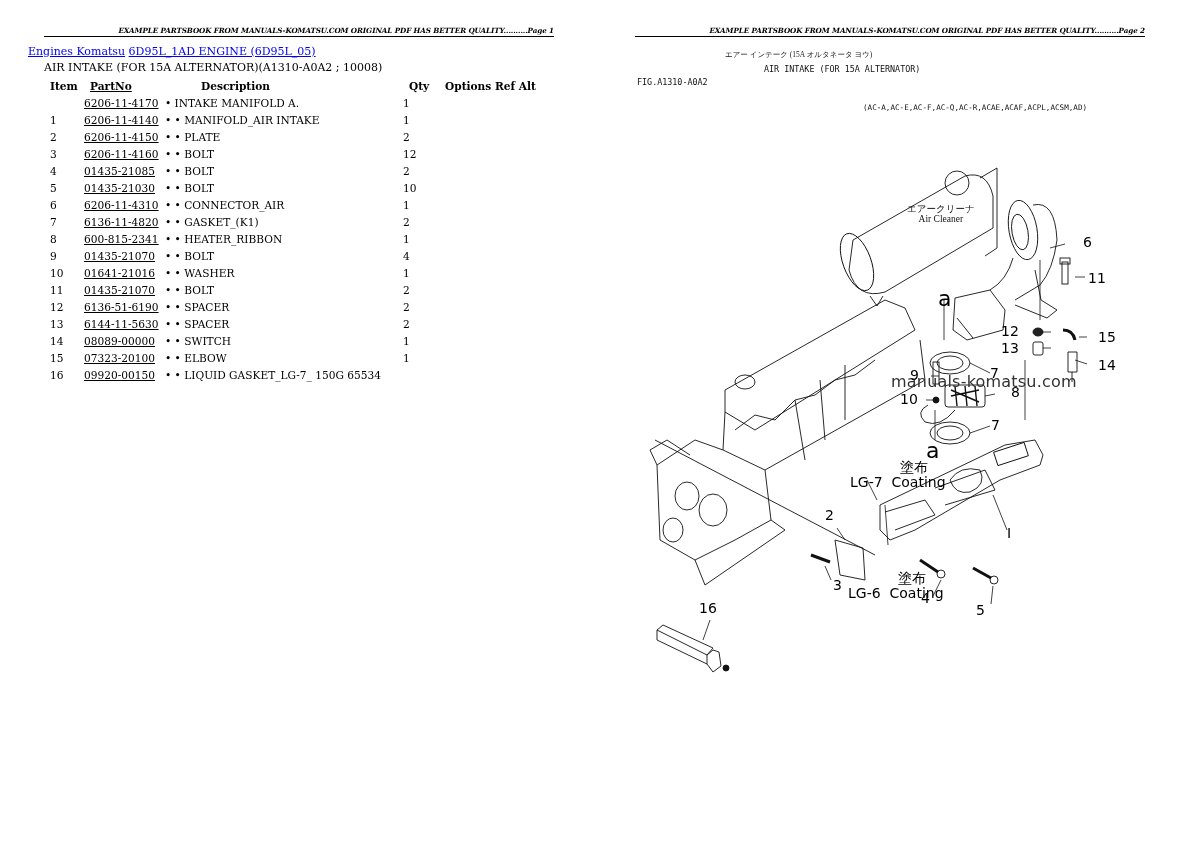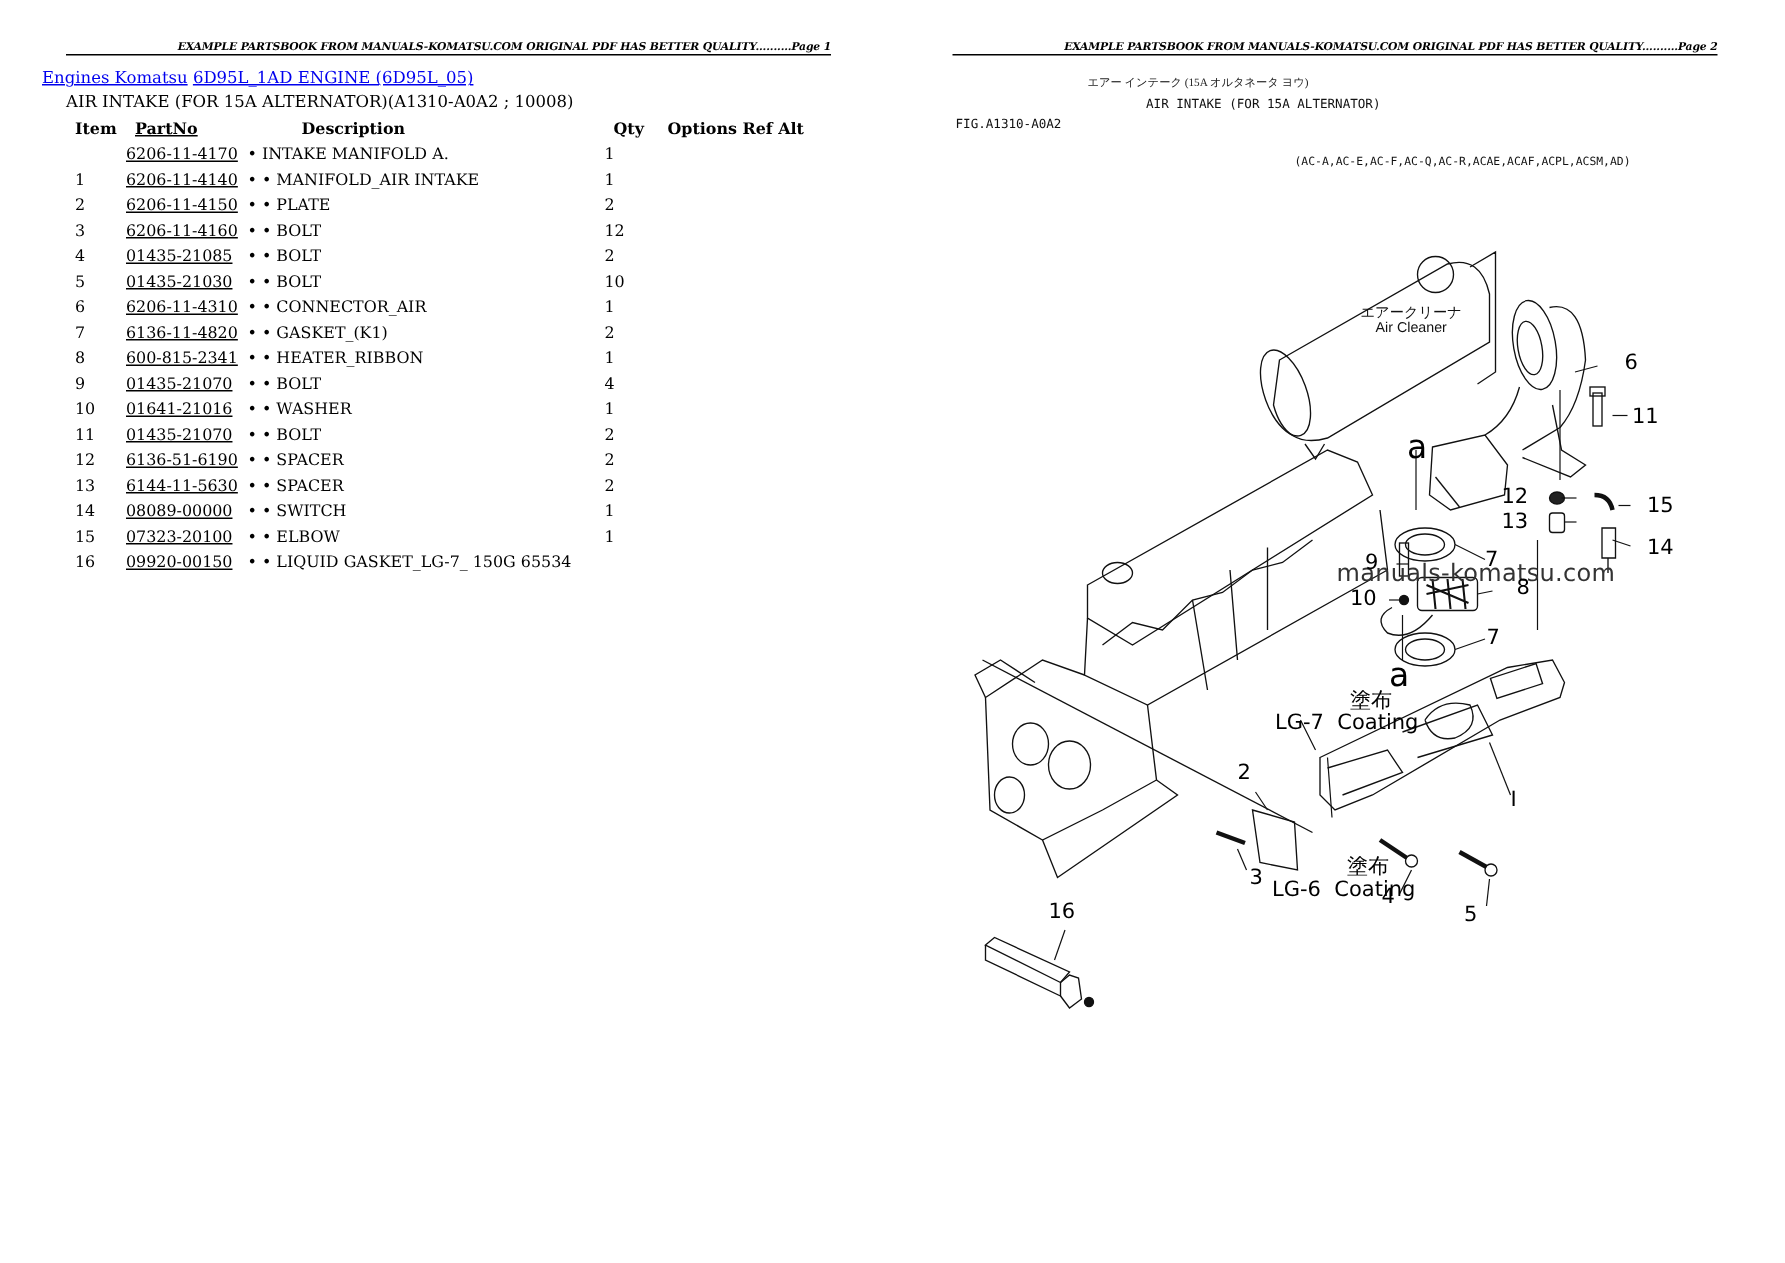--- a/index.html
+++ b/index.html
@@ -33,21 +33,21 @@
   
   .fig-jp{position:absolute;left:130px;top:50px;font-family:Liberation Serif, serif;font-size:7.5px;color:#222;white-space:nowrap;}
   .fig-id{position:absolute;left:42px;top:77px;font-family:"DejaVu Sans Mono",monospace;font-size:8.4px;color:#111;white-space:nowrap;}
   .fig-title{position:absolute;left:134px;top:64px;font-family:"DejaVu Sans Mono",monospace;font-size:8.4px;color:#111;white-space:nowrap;margin-left:35px;}
   .fig-models{position:absolute;left:268px;top:103px;font-family:"DejaVu Sans Mono",monospace;font-size:7.6px;color:#111;white-space:nowrap;}
   .diagram{position:absolute;left:0;top:0;width:595px;height:842px;}
   .watermark{position:absolute;left:296px;top:372px;font-family:"DejaVu Sans",sans-serif;font-size:16px;color:#333;white-space:nowrap;letter-spacing:0.2px;}
   .callout{position:absolute;font-family:"DejaVu Sans",sans-serif;font-size:14px;color:#000;line-height:1;}
   .callout.big{font-size:22px;}
   .note{position:absolute;font-family:"DejaVu Sans",sans-serif;font-size:14px;color:#000;line-height:1.1;text-align:left;white-space:nowrap;}
-  .ac-label{position:absolute;font-family:Liberation Sans, sans-serif;font-size:9.5px;color:#111;text-align:center;white-space:nowrap;line-height:1.1;}
+  .ac-label{position:absolute;font-family:Liberation Serif, serif;font-size:9.5px;color:#111;text-align:center;white-space:nowrap;line-height:1.1;}
 </style>
 </head>
 <body>
 
 <div class="page page-left">
   <div class="hdr">EXAMPLE PARTSBOOK FROM MANUALS-KOMATSU.COM ORIGINAL PDF HAS BETTER QUALITY..........Page 1</div>
   <div class="hdr-rule"></div>
 
   <div class="crumbs">
     <a href="#">Engines Komatsu</a>

